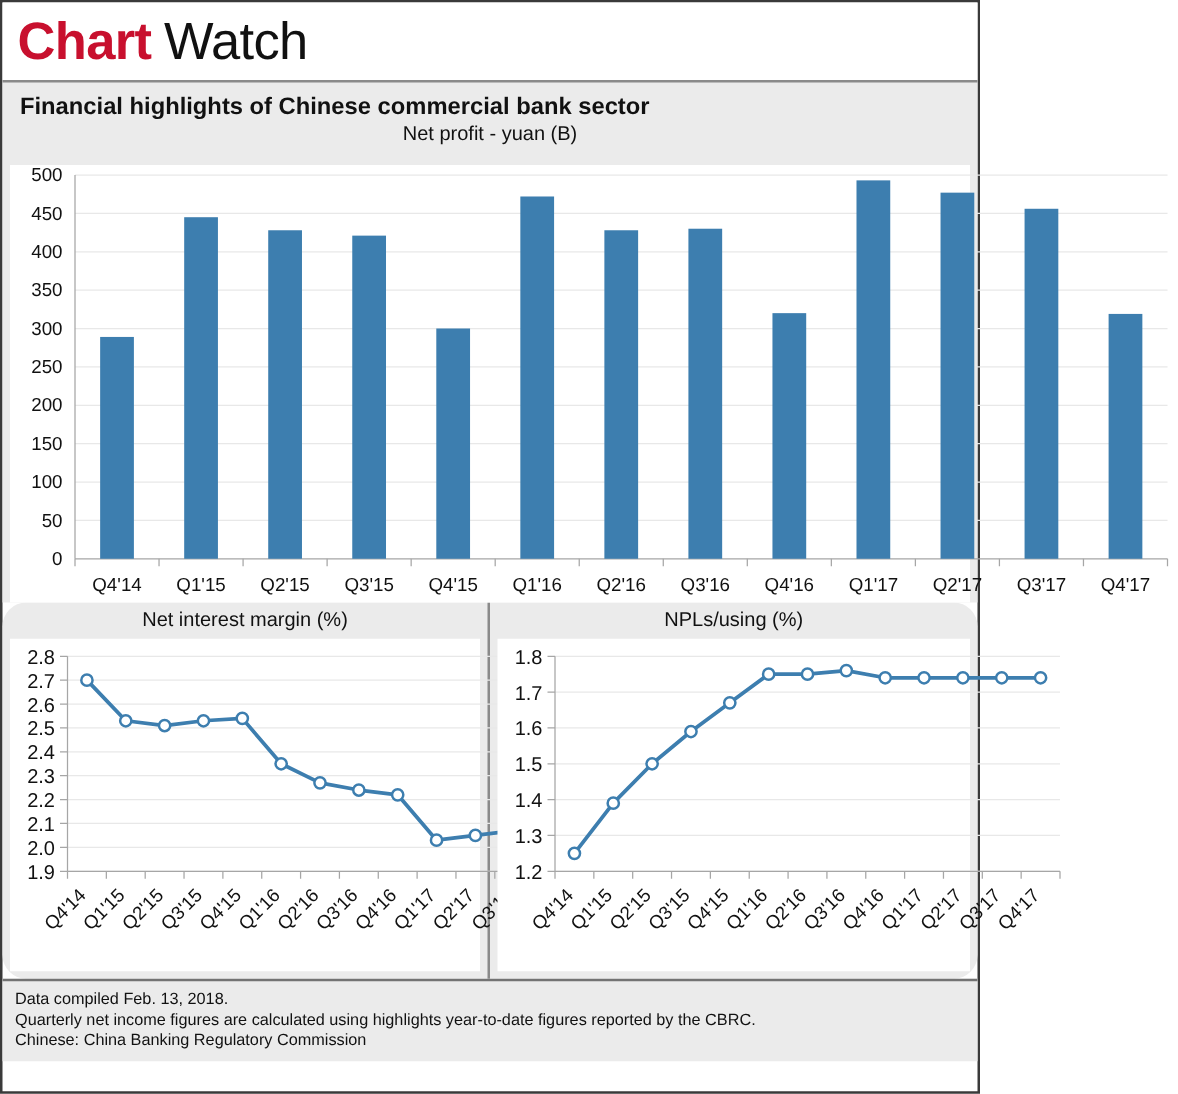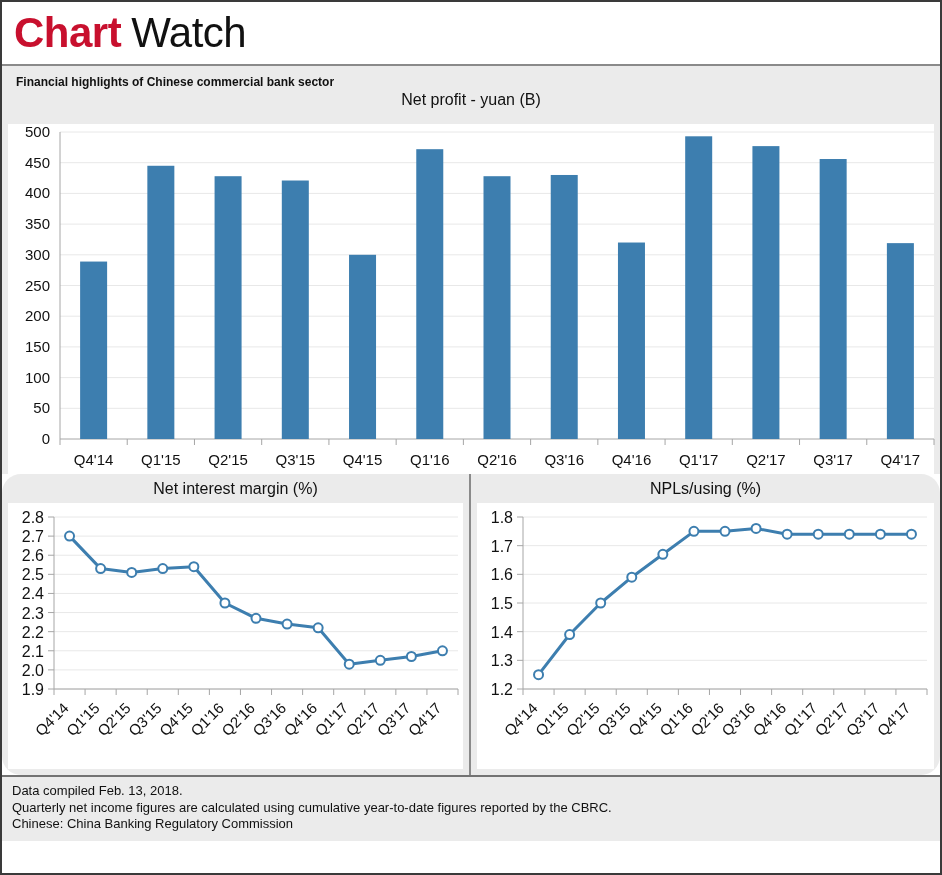--- a/index.html
+++ b/index.html
@@ -9,21 +9,21 @@
   }
   body {
     width: 942px;
     height: 875px;
     font-family: "Liberation Sans", sans-serif;
     color: #111111;
     overflow: hidden;
   }
   .page {
     position: relative;
-    width: 942px;
+    width: 784px;
     height: 875px;
     box-sizing: border-box;
     border: 2px solid #3a3a3a;
     background: #ffffff;
   }
 
   
   .masthead {
     height: 62px;
     background: #ffffff;
@@ -47,21 +47,21 @@
     line-height: 1;
     margin-left: 10px;
   }
 
   
   .panel {
     border-top: 2px solid #8a8a8a;
     background: #ebebeb;
   }
   .panel-title {
-    font-size: 12px;
+    font-size: 19px;
     font-weight: bold;
     padding: 9px 0 2px 14px;
     color: #111111;
   }
   .panel-subtitle {
     font-size: 16px;
     text-align: center;
     padding-bottom: 15px;
     color: #111111;
   }
@@ -345,17 +345,17 @@
             <line x1="418.9230769230769" y1="186" x2="418.9230769230769" y2="192" stroke="#a6a6a6" stroke-width="1"></line>
             <text x="434.46153846153845" y="206" text-anchor="end" font-size="15" fill="#111111" transform="rotate(-45 434.46153846153845 206)">Q4'17</text>
             <line x1="450" y1="186" x2="450" y2="192" stroke="#a6a6a6" stroke-width="1"></line>
           </svg>
       </div>
     </div>
   </div>
 
   <div class="footer">
     <div class="footer-line">Data compiled Feb. 13, 2018.</div>
-    <div class="footer-line">Quarterly net income figures are calculated using cumulative year-to-date figures reported by the CBRC.</div>
+    <div class="footer-line">Quarterly net income figures are calculated using highlights year-to-date figures reported by the CBRC.</div>
     <div class="footer-line">Chinese: China Banking Regulatory Commission</div>
   </div>
 
 </div>
 
 </body></html>

